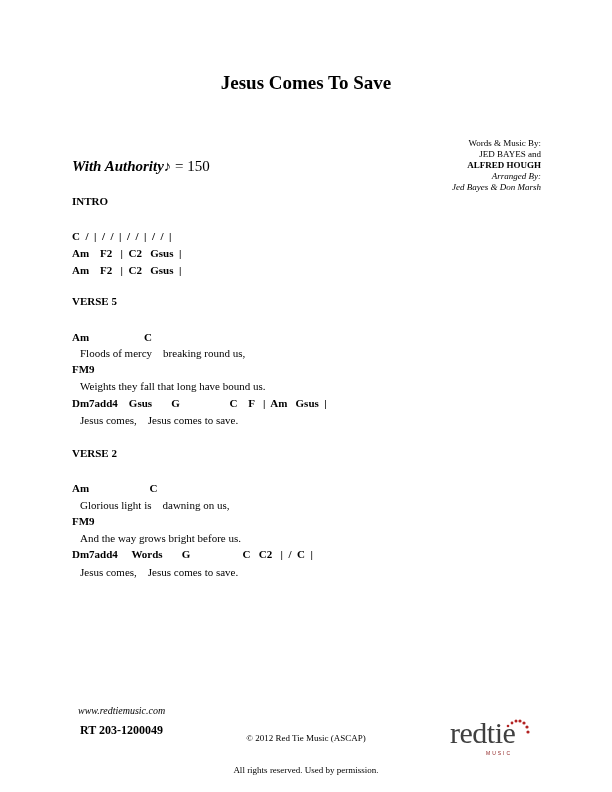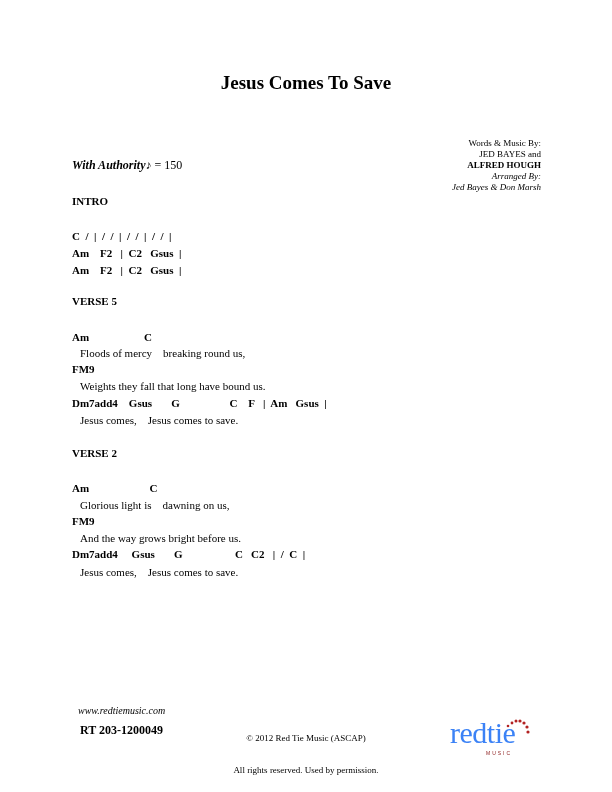--- a/index.html
+++ b/index.html
@@ -1,29 +1,29 @@
 <!DOCTYPE html>
 <html><head>
 <meta charset="utf-8">
 <style>
   html, body { margin: 0; padding: 0; background: #ffffff; }
   body { width: 612px; height: 792px; position: relative; font-family: "Liberation Serif", "DejaVu Serif", serif; color: #000; overflow: hidden; }
   .abs { position: absolute; white-space: pre; }
   .title { left: 0; width: 612px; top: 72px; text-align: center; font-size: 19px; font-weight: bold; }
   .credits { right: 71px; text-align: right; font-size: 9px; line-height: 10.5px; margin-top: 43px; }
-  .tempo { left: 72px; top: 158px; font-size: 12px; }
+  .tempo { left: 72px; top: 158px; font-size: 15px; }
   .tempo .lab { font-style: italic; font-weight: bold; }
   .sec { left: 72px; font-size: 11px; font-weight: bold; }
   .chord { left: 72px; font-size: 11px; font-weight: bold; }
   .lyric { left: 80px; font-size: 11px; }
   .site { left: 78px; top: 705px; font-style: italic; font-size: 10px; }
   .code { left: 80px; top: 723px; font-weight: bold; font-size: 12px; }
   .copy { left: 0; width: 612px; text-align: center; top: 712px; font-size: 9px; line-height: 10.5px; }
   .logo { left: 448px; top: 712px; width: 96px; height: 46px; }
-  .logo-text { position: absolute; left: 2px; top: 4px; font-family: "Liberation Serif", serif; font-size: 30px; color: #3b82f6; letter-spacing: -0.5px; }
+  .logo-text { position: absolute; left: 2px; top: 4px; font-family: "Liberation Serif", serif; font-size: 30px; color: #404040; letter-spacing: -0.5px; }
   .logo-sub { position: absolute; left: 38px; top: 38px; font-family: "Liberation Sans", sans-serif; font-size: 5px; color: #8b1a1a; letter-spacing: 2px; }
 </style>
 </head>
 <body>
 
 <div class="abs title">Jesus Comes To Save</div>
 
 <div class="abs credits" style="top:95px">Words &amp; Music By:</div>
 <div class="abs credits" style="top:106px;font-weight:normal">JED BAYES and</div>
 <div class="abs credits" style="top:117px;font-weight:bold">ALFRED HOUGH</div>
@@ -43,21 +43,21 @@
 <div class="abs chord" style="top:363px">FM9</div>
 <div class="abs lyric" style="top:380px">Weights they fall that long have bound us.</div>
 <div class="abs chord" style="top:397px">Dm7add4    Gsus       G                  C    F   |  Am   Gsus  |</div>
 <div class="abs lyric" style="top:414px">Jesus comes,    Jesus comes to save.</div>
 
 <div class="abs sec" style="top:447px">VERSE 2</div>
 <div class="abs chord" style="top:482px">Am                      C</div>
 <div class="abs lyric" style="top:499px">Glorious light is    dawning on us,</div>
 <div class="abs chord" style="top:515px">FM9</div>
 <div class="abs lyric" style="top:532px">And the way grows bright before us.</div>
-<div class="abs chord" style="top:548px">Dm7add4     Gsus       G                   C   C2   |  /  C  |</div>
+<div class="abs chord" style="top:548px">Dm7add4     Words       G                   C   C2   |  /  C  |</div>
 <div class="abs lyric" style="top:566px">Jesus comes,    Jesus comes to save.</div>
 
 <div class="abs site">www.redtiemusic.com</div>
 <div class="abs code">RT 203-1200049</div>
 
 <div class="abs copy">
   <div>© 2012 Red Tie Music (ASCAP)</div>
   <div>All rights reserved. Used by permission.</div>
   
 </div>

